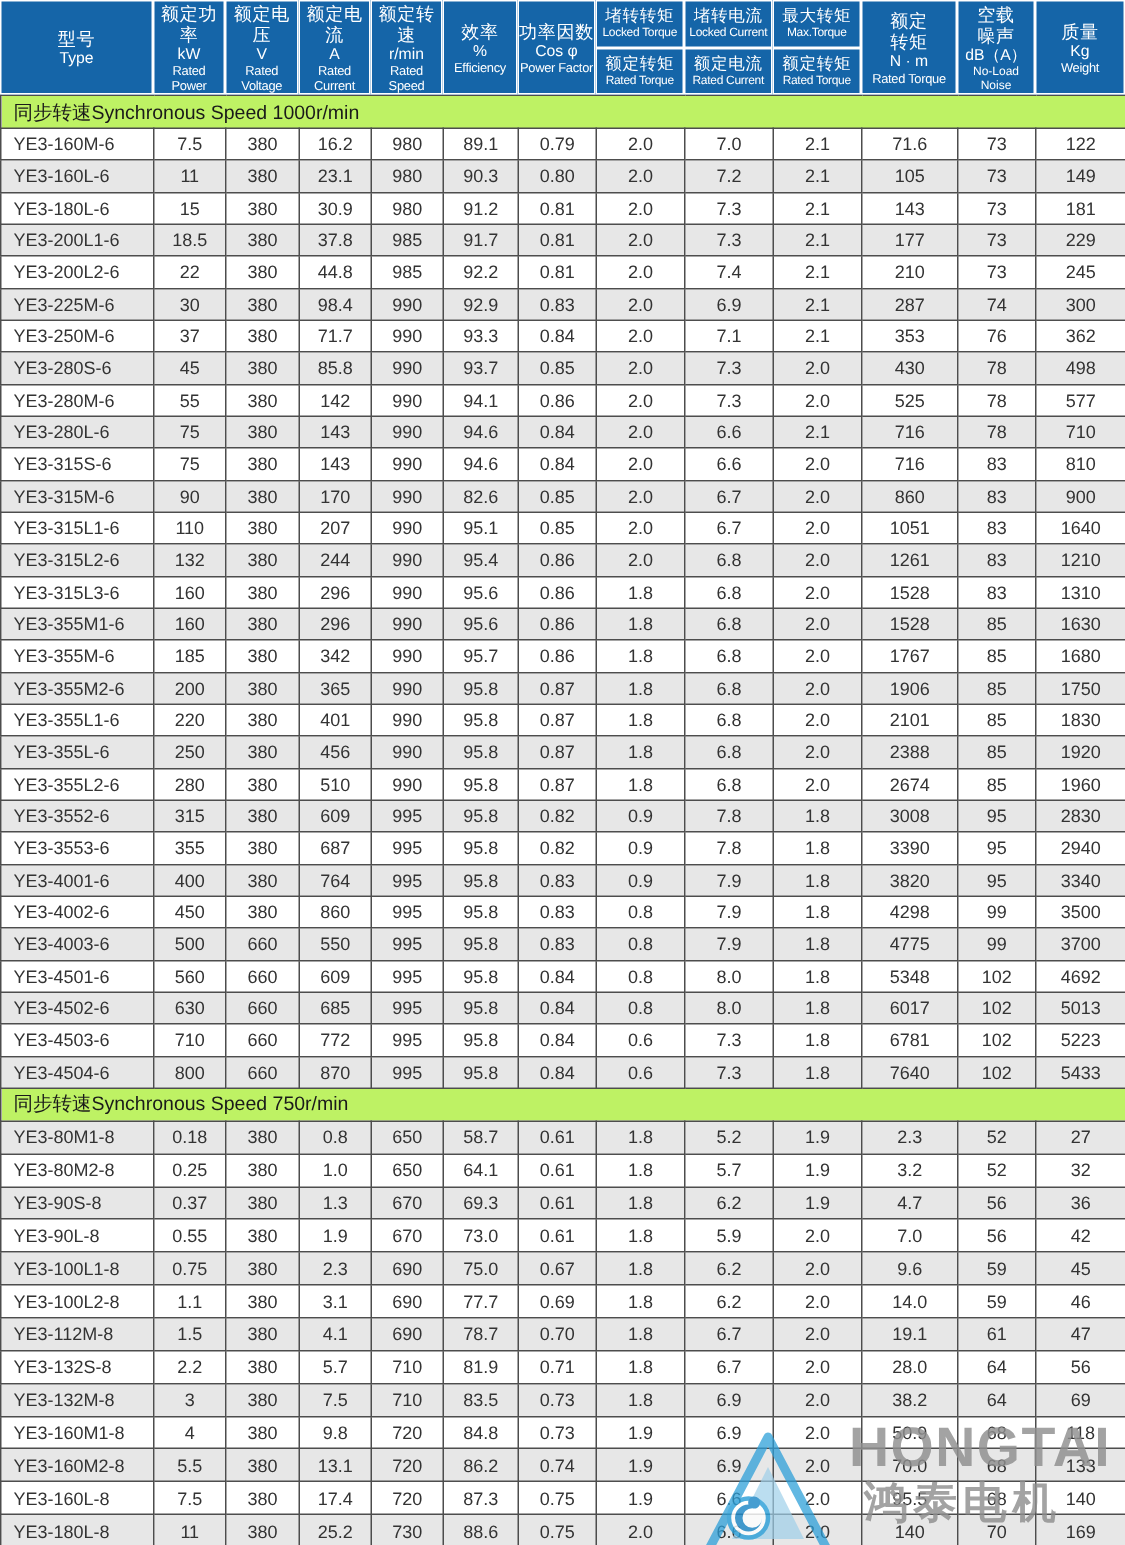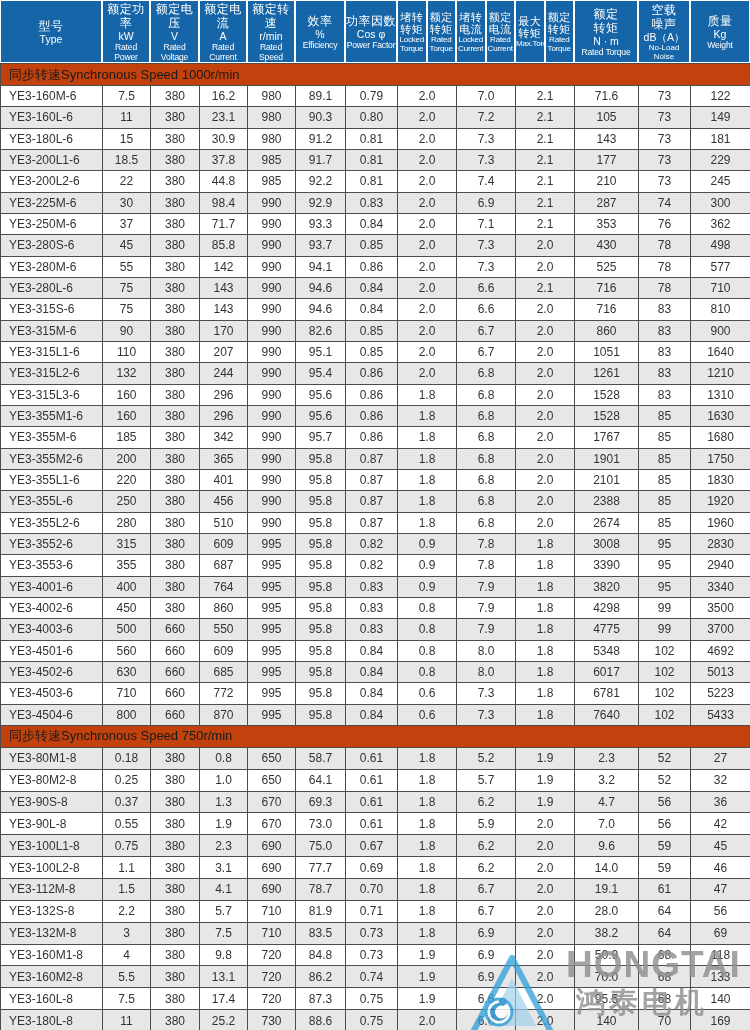--- a/index.html
+++ b/index.html
@@ -13,21 +13,21 @@
   .spec-header {
     display:grid;
     grid-template-columns:102px 48px 49px 48px 48px 50px 52px 59px 59px 59px 64px 52px 60px;
     width:750px; height:63px; background:#fff;
   }
   .hc, .hc-half {
     background:#1565a8; color:#fff; text-align:center;
     display:flex; flex-direction:column; justify-content:center;
     border:1px solid #fff; box-sizing:border-box; overflow:hidden;
   }
-  .hc-split { display:flex; flex-direction:row; }
+  .hc-split { display:flex; flex-direction:column; }
   .hc-half { flex:1 1 50%; }
   .hc-zh   { font-size:12px; font-weight:normal; line-height:14px; letter-spacing:0.5px; }
   .hc-unit { font-size:10.5px; line-height:12px; }
   .hc-en   { font-size:8.6px; line-height:10px; letter-spacing:-0.2px; }
   .hc-half .hc-zh { font-size:11px; line-height:12px; }
   .hc-half .hc-en { font-size:8px;  line-height:9px; }
   .hc-en-sm { font-size:8px; line-height:9px; }
   
   table.spec {
     border-collapse:collapse; table-layout:fixed; width:750px;
@@ -37,21 +37,21 @@
     border:1px solid #4d4d4d; padding:0;
     font-size:12px; color:#333; text-align:center;
     white-space:nowrap; overflow:hidden;
   }
   tr.s1 td { height:20.33px; }
   tr.s2 td { height:20.87px; }
   tr.row-gray  td { background:#e7e7e7; }
   tr.row-white td { background:#ffffff; }
   table.spec td:first-child { text-align:left; padding-left:8px; }
   tr.section-row td {
-    background:#c2410c; color:#1a1a1a; font-size:13px; height:21px;
+    background:#bef264; color:#1a1a1a; font-size:13px; height:21px;
     text-align:center; padding-left:0;
   }
   .c0{width:102px}.c1{width:48px}.c2{width:49px}.c3{width:48px}.c4{width:48px}
   .c5{width:50px}.c6{width:52px}.c7{width:59px}.c8{width:59px}.c9{width:59px}
   .c10{width:64px}.c11{width:52px}.c12{width:60px}
   
   .watermark {
     position:absolute; left:468px; top:946px; width:282px;
     display:flex; align-items:flex-start; opacity:0.82; pointer-events:none;
   }
@@ -435,21 +435,21 @@
           <td>YE3-355M2-6</td>
           <td>200</td>
           <td>380</td>
           <td>365</td>
           <td>990</td>
           <td>95.8</td>
           <td>0.87</td>
           <td>1.8</td>
           <td>6.8</td>
           <td>2.0</td>
-          <td>1901</td>
+          <td>1906</td>
           <td>85</td>
           <td>1750</td>
         </tr>
         <tr class="row-white s1">
           <td>YE3-355L1-6</td>
           <td>220</td>
           <td>380</td>
           <td>401</td>
           <td>990</td>
           <td>95.8</td>

